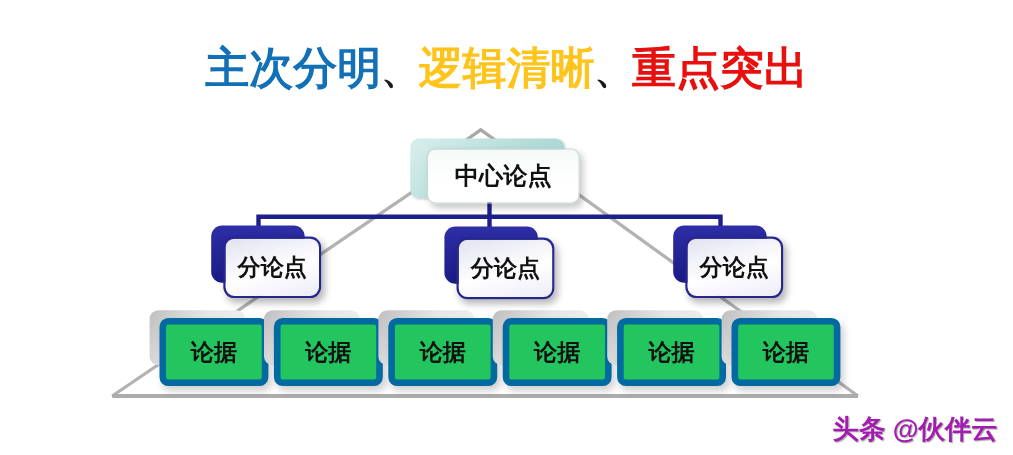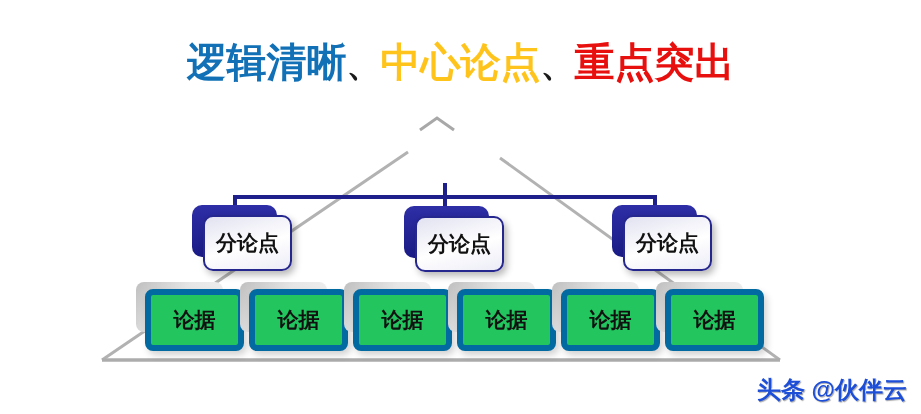--- a/index.html
+++ b/index.html
@@ -59,44 +59,48 @@
   }
   .ev .front{
     background:#22c55e;
     border:6px solid #0369a1;border-radius:8px;
     box-shadow:3px 4px 7px rgba(0,0,0,.18);
     font-size:21px;
   }
   
   .watermark{
     position:absolute;top:374px;right:14px;
-    font-size:24px;font-weight:bold;color:#1d4ed8;white-space:nowrap;
+    font-size:24px;font-weight:bold;color:#a21caf;white-space:nowrap;
     text-shadow:-1px -1px 0 rgba(255,255,255,.95), 1px 1px 1px rgba(0,0,0,.35);
   }
 </style>
 </head>
 <body>
 
 <div class="stage">
 
   <div class="title">
-    <span class="t-blue">逻辑清晰</span><span class="t-black">、</span><span class="t-yellow">中心论点</span><span class="t-black">、</span><span class="t-red">重点突出</span>
+    <span class="t-blue">主次分明</span><span class="t-black">、</span><span class="t-yellow">逻辑清晰</span><span class="t-black">、</span><span class="t-red">重点突出</span>
   </div>
 
   <svg class="lines" viewBox="0 0 921 414" xmlns="http://www.w3.org/2000/svg">
 
     <polyline points="420,130 437,118 454,130" fill="none" stroke="#A8A8A8" stroke-width="3"></polyline>
     <line x1="408" y1="152" x2="102" y2="360" stroke="#B2B2B2" stroke-width="3"></line>
     <line x1="500" y1="158" x2="780" y2="360" stroke="#B2B2B2" stroke-width="3"></line>
     <line x1="102" y1="360" x2="780" y2="360" stroke="#ACACAC" stroke-width="3.5"></line>
 
     <line x1="445" y1="183" x2="445" y2="214" stroke="#1F1F8C" stroke-width="4"></line>
     <polyline points="235,212 235,197 655,197 655,212" fill="none" stroke="#1F1F8C" stroke-width="4"></polyline>
   </svg>
 
+  <div class="node central">
+    <div class="back"></div>
+    <div class="front">中心论点</div>
+  </div>
 
   <div class="node sub" style="left:203px;top:215px;">
     <div class="back"></div>
     <div class="front">分论点</div>
   </div>
   <div class="node sub" style="left:415px;top:216px;">
     <div class="back"></div>
     <div class="front">分论点</div>
   </div>
   <div class="node sub" style="left:623px;top:215px;">

